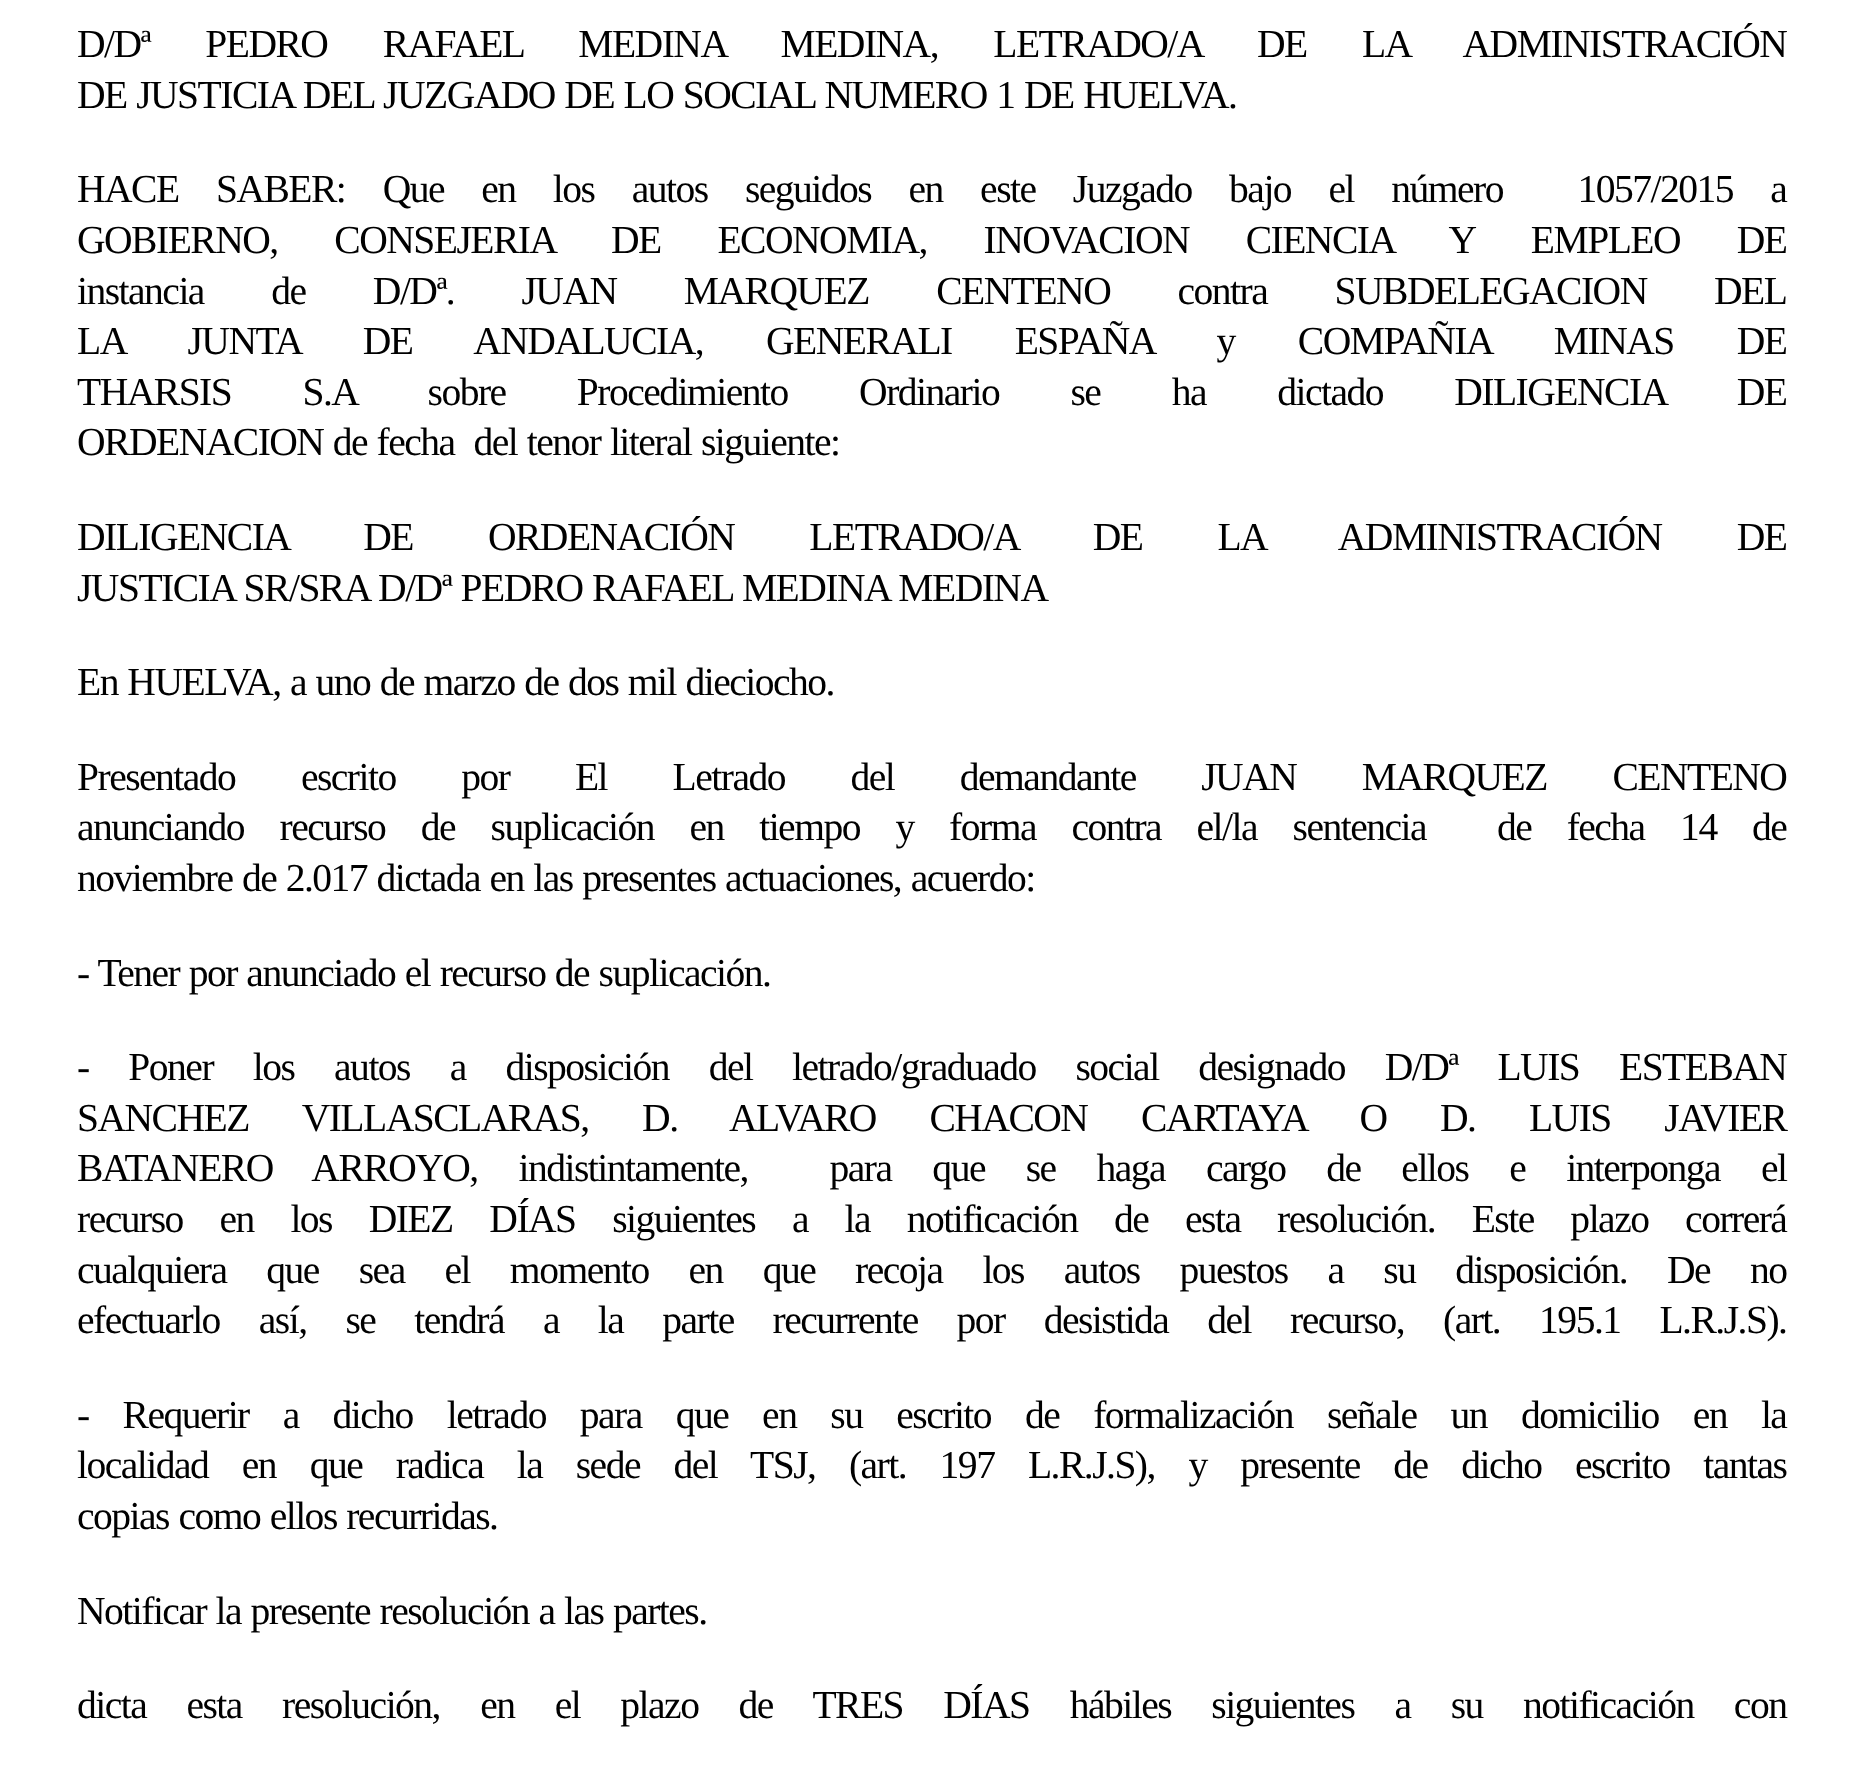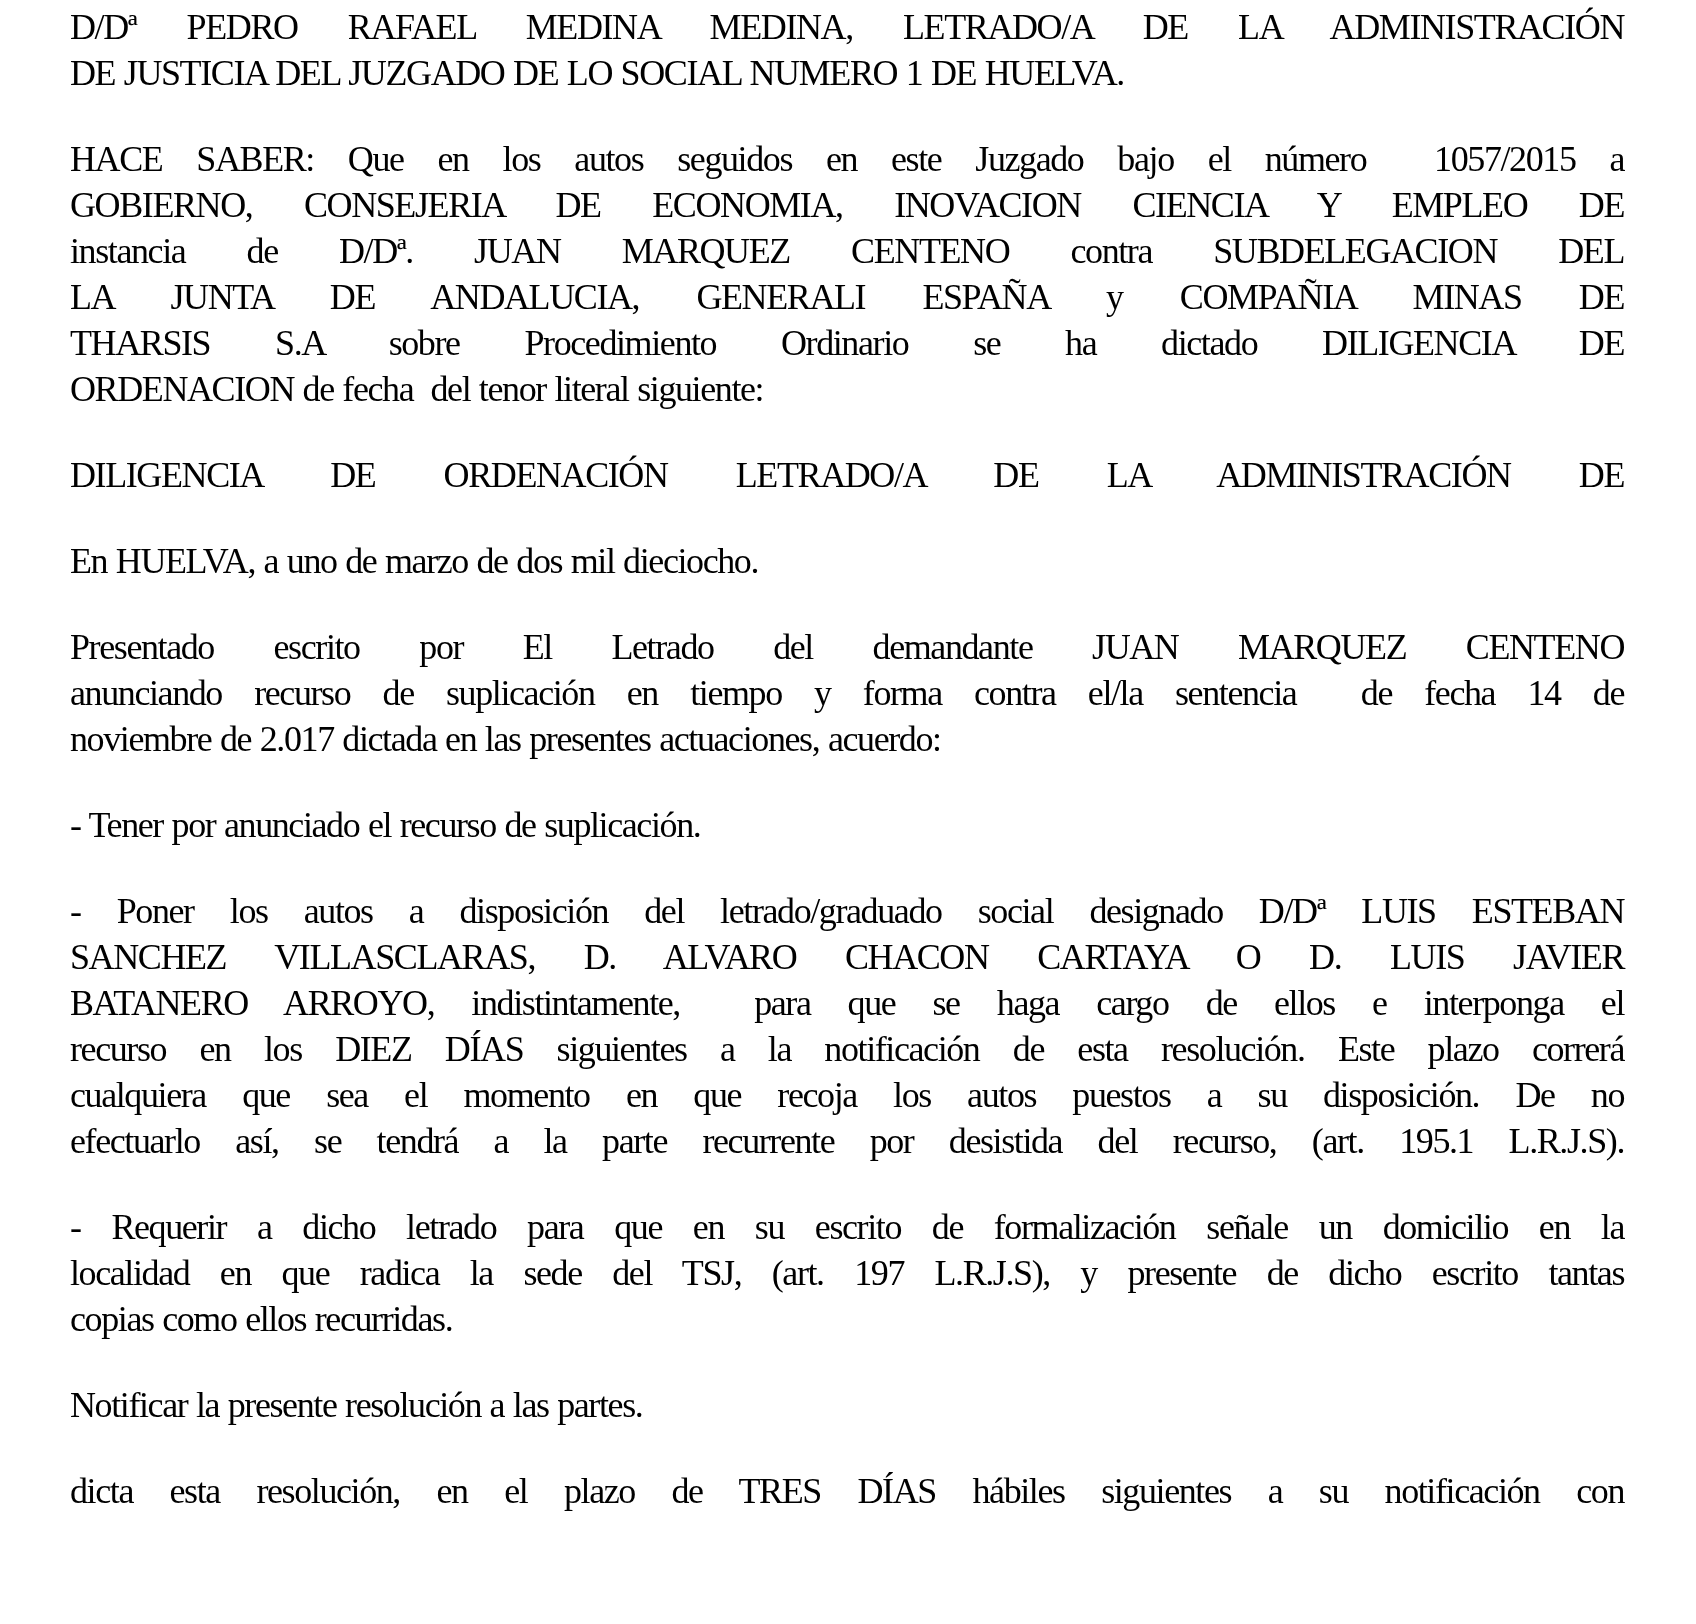--- a/index.html
+++ b/index.html
@@ -12,21 +12,21 @@
     height: 1624px;
     background: #ffffff;
     color: #000000;
     overflow: hidden;
     font-family: "Liberation Serif", "DejaVu Serif", serif;
   }
   .page {
     box-sizing: border-box;
     width: 1696px;
     height: 1624px;
-    padding: 4px 72px 0 70px;
+    padding: 17px 72px 0 70px;
     background: #ffffff;
   }
   .para {
     margin: 0 0 40px 0;
   }
   .para:last-child {
     margin-bottom: 0;
   }
   .ln {
     font-size: 36px;
@@ -59,20 +59,21 @@
     <div class="ln"><span>HACE SABER: Que en los autos seguidos en este Juzgado bajo el número  1057/2015 a</span></div>
     <div class="ln"><span>GOBIERNO, CONSEJERIA DE ECONOMIA, INOVACION CIENCIA Y EMPLEO DE</span></div>
     <div class="ln"><span>instancia de D/Dª. JUAN MARQUEZ CENTENO contra SUBDELEGACION DEL</span></div>
     <div class="ln"><span>LA JUNTA DE ANDALUCIA, GENERALI ESPAÑA y COMPAÑIA MINAS DE</span></div>
     <div class="ln"><span>THARSIS S.A sobre Procedimiento Ordinario se ha dictado DILIGENCIA DE</span></div>
     <div class="ln end"><span>ORDENACION de fecha  del tenor literal siguiente:</span></div>
   </div>
 
   <div class="para">
     <div class="ln"><span class="b">DILIGENCIA DE ORDENACIÓN LETRADO/A DE LA ADMINISTRACIÓN DE</span></div>
+    <div class="ln end"><span class="b">JUSTICIA SR/SRA D/Dª </span><span>PEDRO RAFAEL MEDINA MEDINA</span></div>
   </div>
 
   <div class="para">
     <div class="ln end"><span>En HUELVA, a uno de marzo de dos mil dieciocho.</span></div>
   </div>
 
   <div class="para">
     <div class="ln"><span>Presentado escrito por El Letrado del demandante JUAN MARQUEZ CENTENO</span></div>
     <div class="ln"><span>anunciando recurso de suplicación en tiempo y forma contra el/la sentencia  de fecha 14 de</span></div>
     <div class="ln end"><span>noviembre de 2.017 dictada en las presentes actuaciones, </span><span class="b">acuerdo:</span></div>

